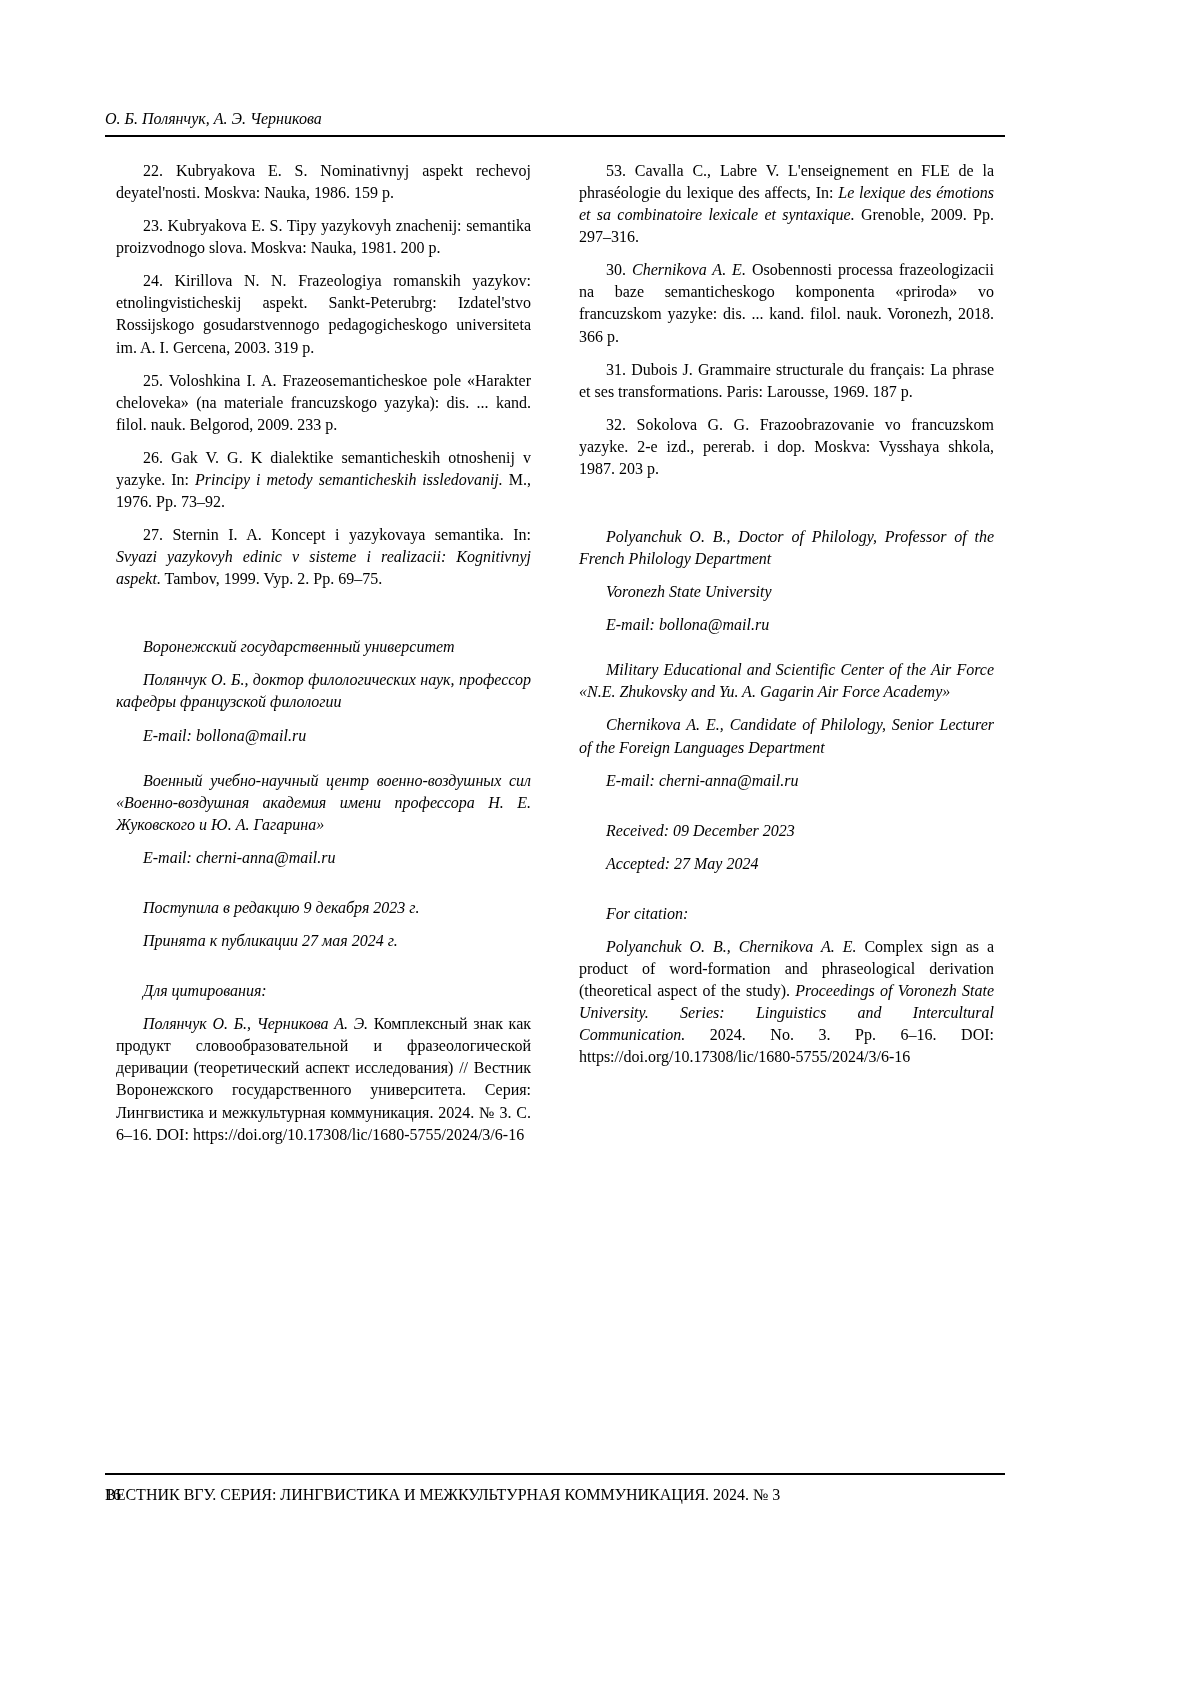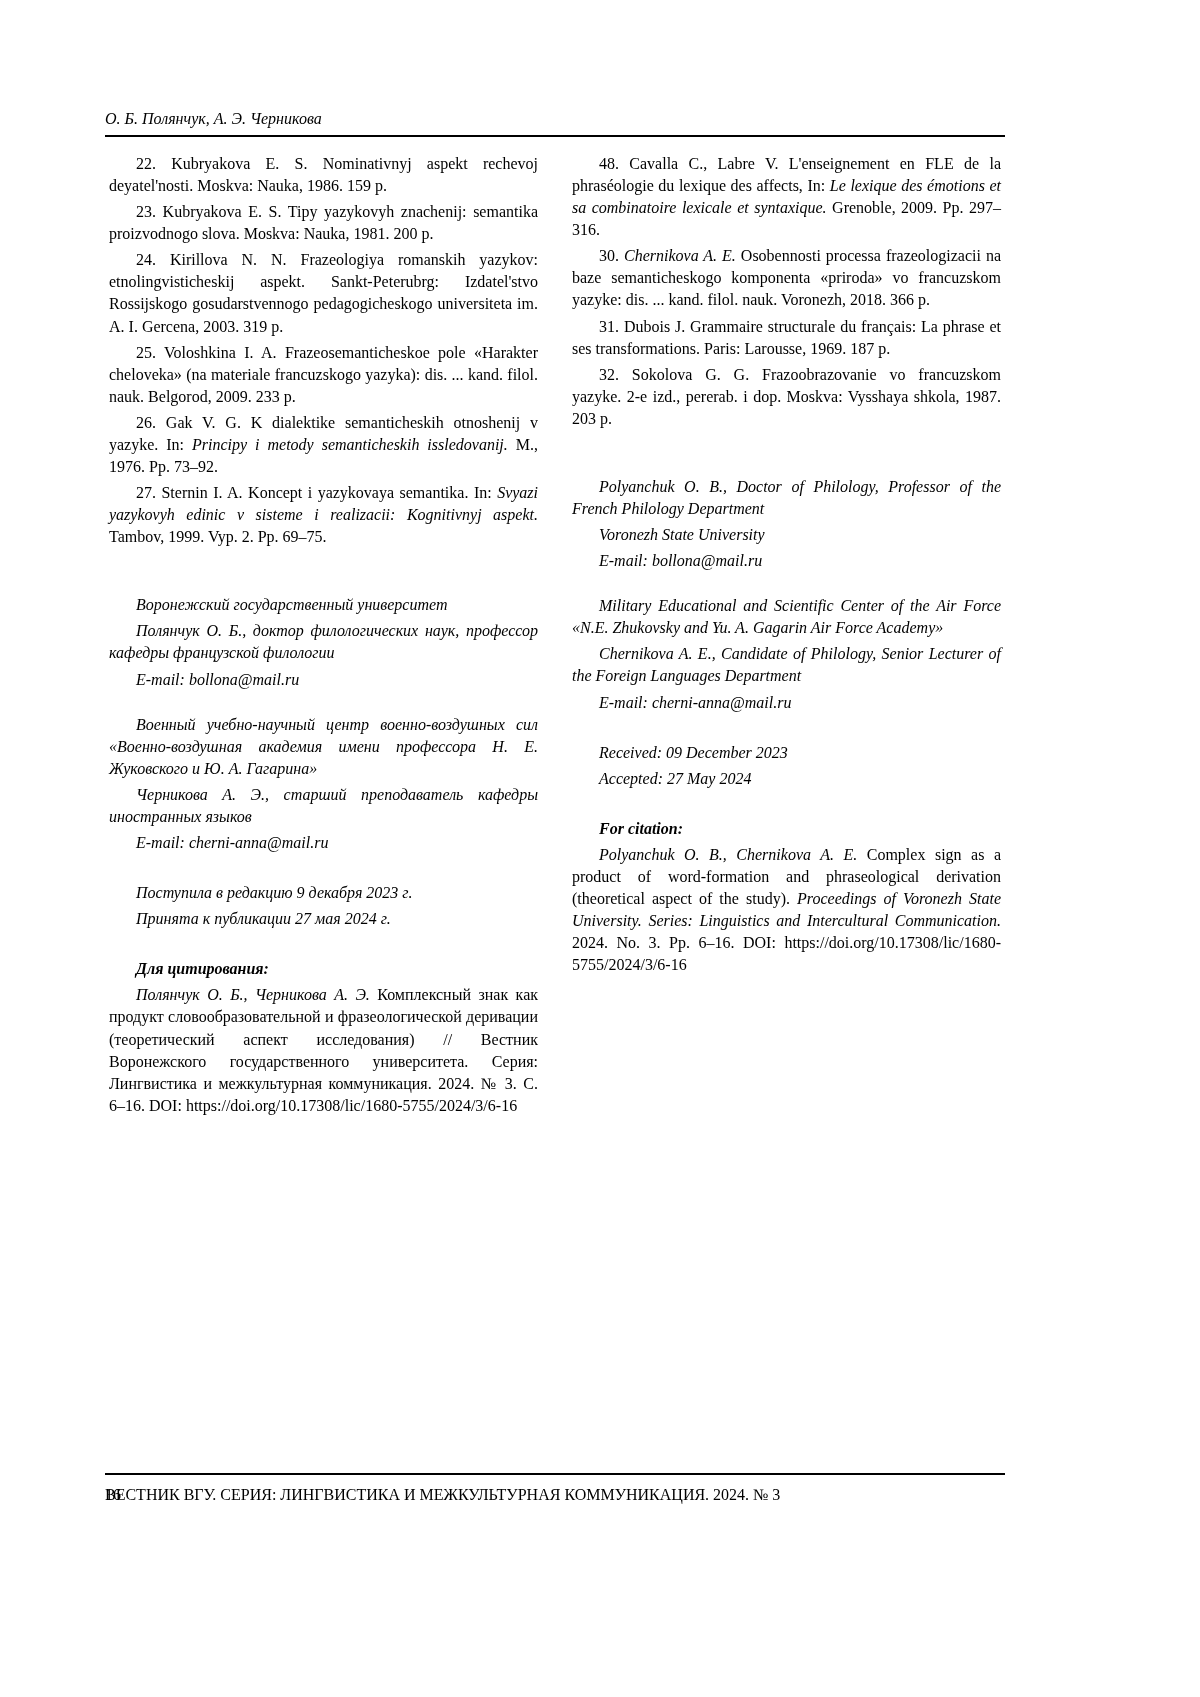--- a/index.html
+++ b/index.html
@@ -30,27 +30,27 @@
   }
   .header-rule { top: 135px; }
   .footer-rule { top: 1473px; }
   .columns {
     position: absolute;
     top: 149px; left: 105px; width: 900px;
     display: flex;
     gap: 26px;
   }
   .col { width: 437px; flex: 0 0 437px; }
-  p { margin: 4px; text-indent: 27px; text-align: justify; }
+  p { margin: 11px; text-indent: 27px; text-align: justify; }
   .it { font-style: italic; }
   .ref { }
   .block { margin-top: 23px; }
   .block-lg { margin-top: 46px; }
   .block-md { margin-top: 28px; }
-  .citation-heading { font-style: italic; font-weight: bold; }
+  .citation-heading { font-style: italic; font-weight: normal; }
   .page-footer {
     position: absolute;
     top: 1484px; left: 105px; width: 900px;
     font-size: 16px;
     text-align: left;
   }
   .page-number { position: absolute; left: 0; top: 0; }
 </style>
 </head>
 <body>
@@ -73,37 +73,36 @@
       <p class="ref"><span>27. Sternin I. A. Koncept i yazykovaya semantika. In: </span><span class="it">Svyazi yazykovyh edinic v sisteme i realizacii: Kognitivnyj aspekt.</span><span> Tambov, 1999. Vyp. 2. Pp. 69–75.</span></p>
 
       <div class="block block-lg">
         <p class="it">Воронежский государственный университет</p>
         <p class="it">Полянчук О. Б., доктор филологических наук, профессор кафедры французской филологии</p>
         <p class="it">E-mail: bollona@mail.ru</p>
       </div>
 
       <div class="block">
         <p class="it">Военный учебно-научный центр военно-воздушных сил «Военно-воздушная академия имени профессора Н. Е. Жуковского и Ю. А. Гагарина»</p>
-        <p class="it">Черникова А. Э., старший преподаватель кафедры иностранных языков</p>
         <p class="it">E-mail: cherni-anna@mail.ru</p>
       </div>
 
       <div class="block block-md">
         <p class="it">Поступила в редакцию 9 декабря 2023 г.</p>
         <p class="it">Принята к публикации 27 мая 2024 г.</p>
       </div>
 
       <div class="block block-md">
         <p class="citation-heading">Для цитирования:</p>
         <p class="citation"><span class="it">Полянчук О. Б., Черникова А. Э.</span><span> Комплексный знак как продукт словообразовательной и фразеологической деривации (теоретический аспект исследования) // Вестник Воронежского государственного университета. Серия: Лингвистика и межкультурная коммуникация. 2024. № 3. С. 6–16. DOI: https://doi.org/10.17308/lic/1680-5755/2024/3/6-16</span></p>
       </div>
     </section>
 
     <section class="col">
-      <p class="ref"><span>48. Cavalla C., Labre V. L'enseignement en FLE de la phraséologie du lexique des affects, In: </span><span class="it">Le lexique des émotions et sa combinatoire lexicale et syntaxique.</span><span> Grenoble, 2009. Pp. 297–316.</span></p>
+      <p class="ref"><span>53. Cavalla C., Labre V. L'enseignement en FLE de la phraséologie du lexique des affects, In: </span><span class="it">Le lexique des émotions et sa combinatoire lexicale et syntaxique.</span><span> Grenoble, 2009. Pp. 297–316.</span></p>
       <p class="ref"><span>30. </span><span class="it">Chernikova A. E.</span><span> Osobennosti processa frazeologizacii na baze semanticheskogo komponenta «priroda» vo francuzskom yazyke: dis. ... kand. filol. nauk. Voronezh, 2018. 366 p.</span></p>
       <p class="ref"><span>31. Dubois J. Grammaire structurale du français: La phrase et ses transformations. Paris: Larousse, 1969. 187 p.</span></p>
       <p class="ref"><span>32. Sokolova G. G. Frazoobrazovanie vo francuzskom yazyke. 2-e izd., pererab. i dop. Moskva: Vysshaya shkola, 1987. 203 p.</span></p>
 
       <div class="block block-lg">
         <p class="it">Polyanchuk O. B., Doctor of Philology, Professor of the French Philology Department</p>
         <p class="it">Voronezh State University</p>
         <p class="it">E-mail: bollona@mail.ru</p>
       </div>
 

